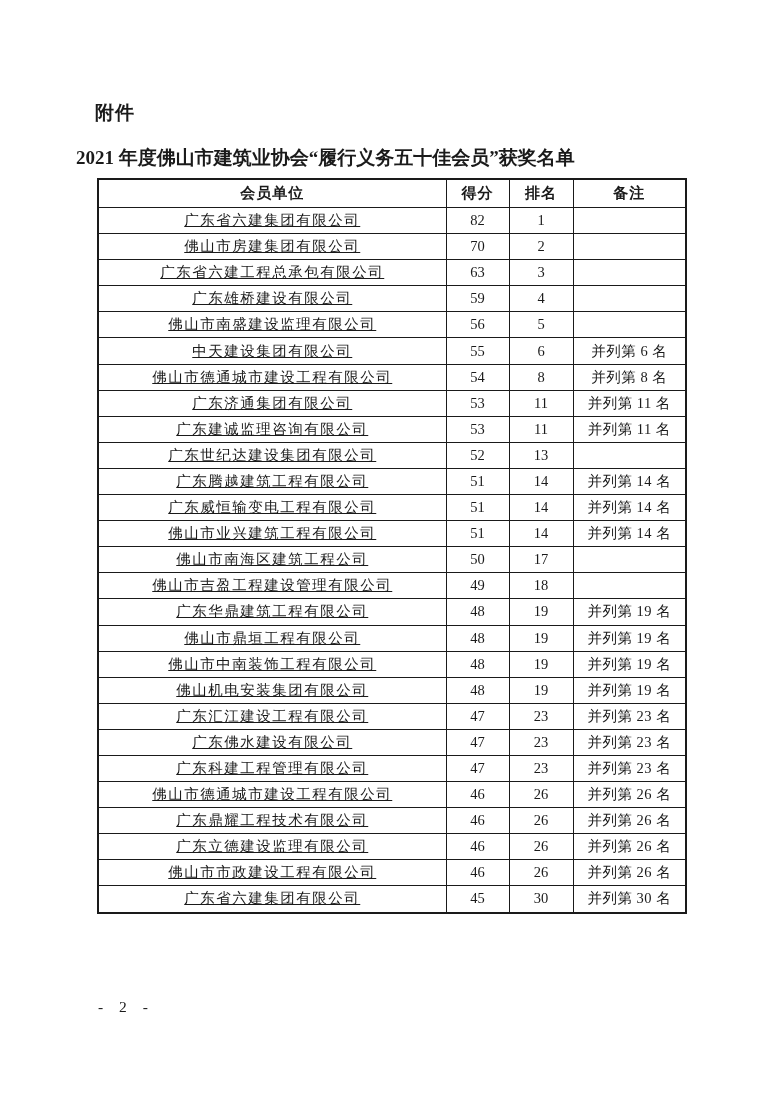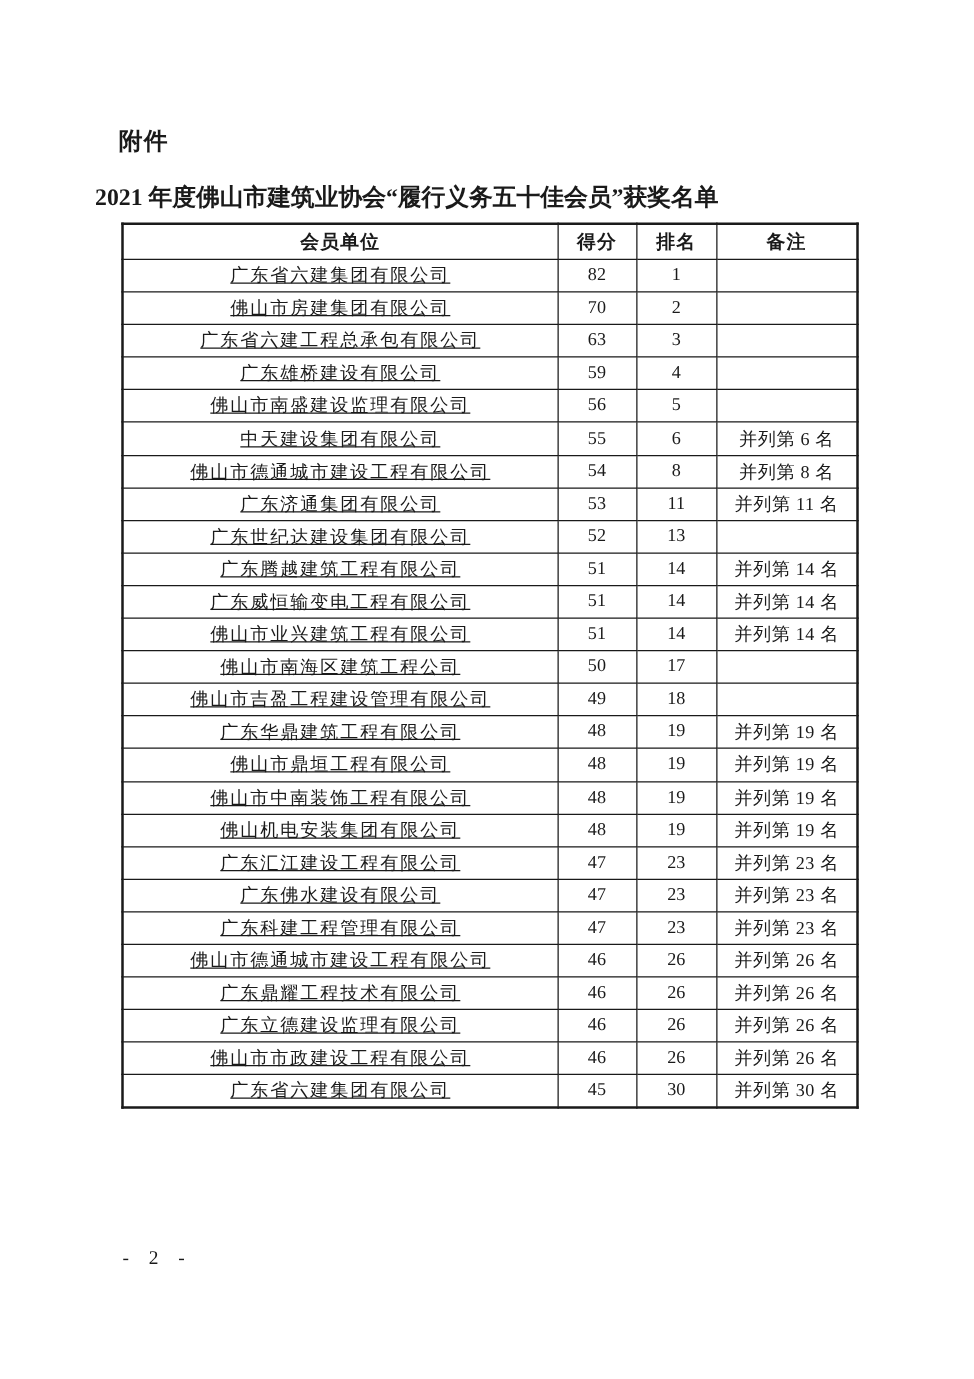--- a/index.html
+++ b/index.html
@@ -140,20 +140,26 @@
         <td class="cell-rank">8</td>
         <td class="cell-remark">并列第 8 名</td>
       </tr>
       <tr>
         <td class="cell-company">广东济通集团有限公司</td>
         <td class="cell-score">53</td>
         <td class="cell-rank">11</td>
         <td class="cell-remark">并列第 11 名</td>
       </tr>
       <tr>
+        <td class="cell-company">广东建诚监理咨询有限公司</td>
+        <td class="cell-score">53</td>
+        <td class="cell-rank">11</td>
+        <td class="cell-remark">并列第 11 名</td>
+      </tr>
+      <tr>
         <td class="cell-company">广东世纪达建设集团有限公司</td>
         <td class="cell-score">52</td>
         <td class="cell-rank">13</td>
         <td class="cell-remark"></td>
       </tr>
       <tr>
         <td class="cell-company">广东腾越建筑工程有限公司</td>
         <td class="cell-score">51</td>
         <td class="cell-rank">14</td>
         <td class="cell-remark">并列第 14 名</td>

